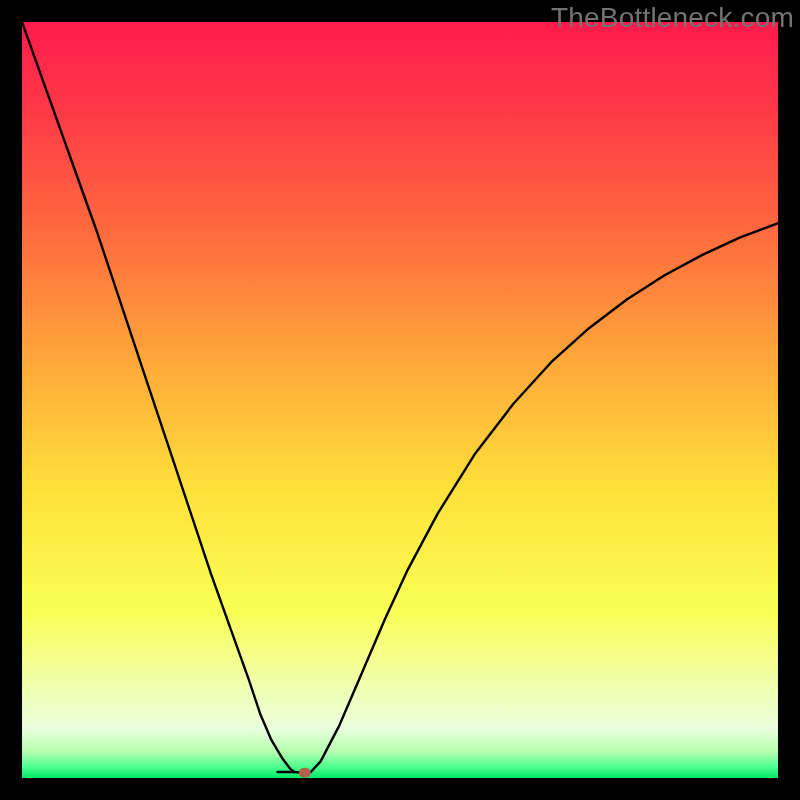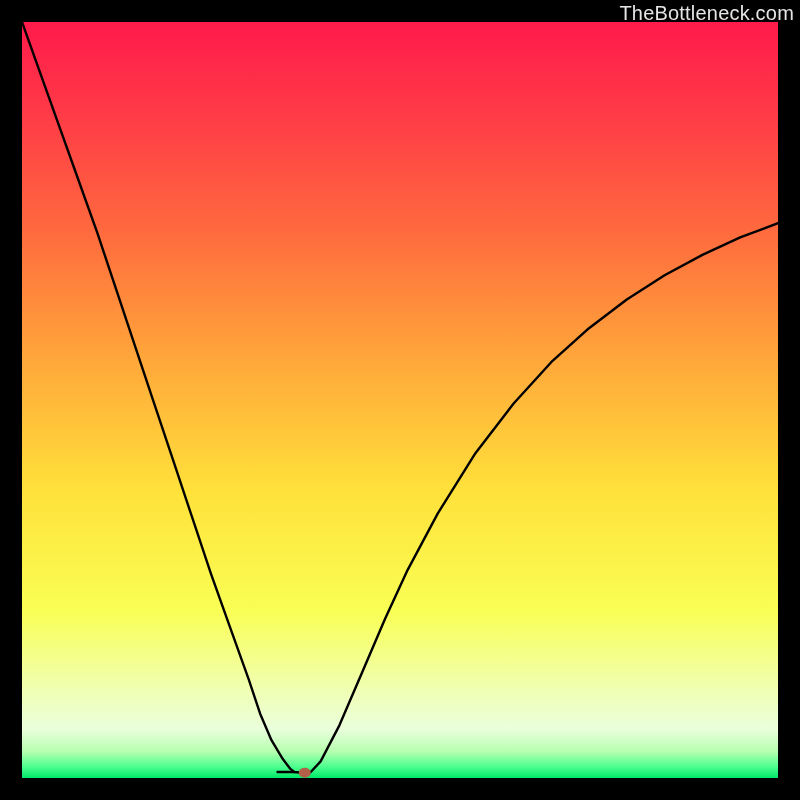--- a/index.html
+++ b/index.html
@@ -23,22 +23,22 @@
     position: absolute;
     left: 0;
     top: 0;
     width: 756px;
     height: 756px;
   }
   .watermark {
     position: absolute;
     top: 2px;
     right: 6px;
-    color: #e5e5e5;
-    font-size: 20px;
+    color: #737373;
+    font-size: 28px;
     font-weight: 500;
     letter-spacing: 0.2px;
     user-select: none;
   }
   svg { display: block; }
 </style>
 </head>
 <body>
 
 <div class="frame">

